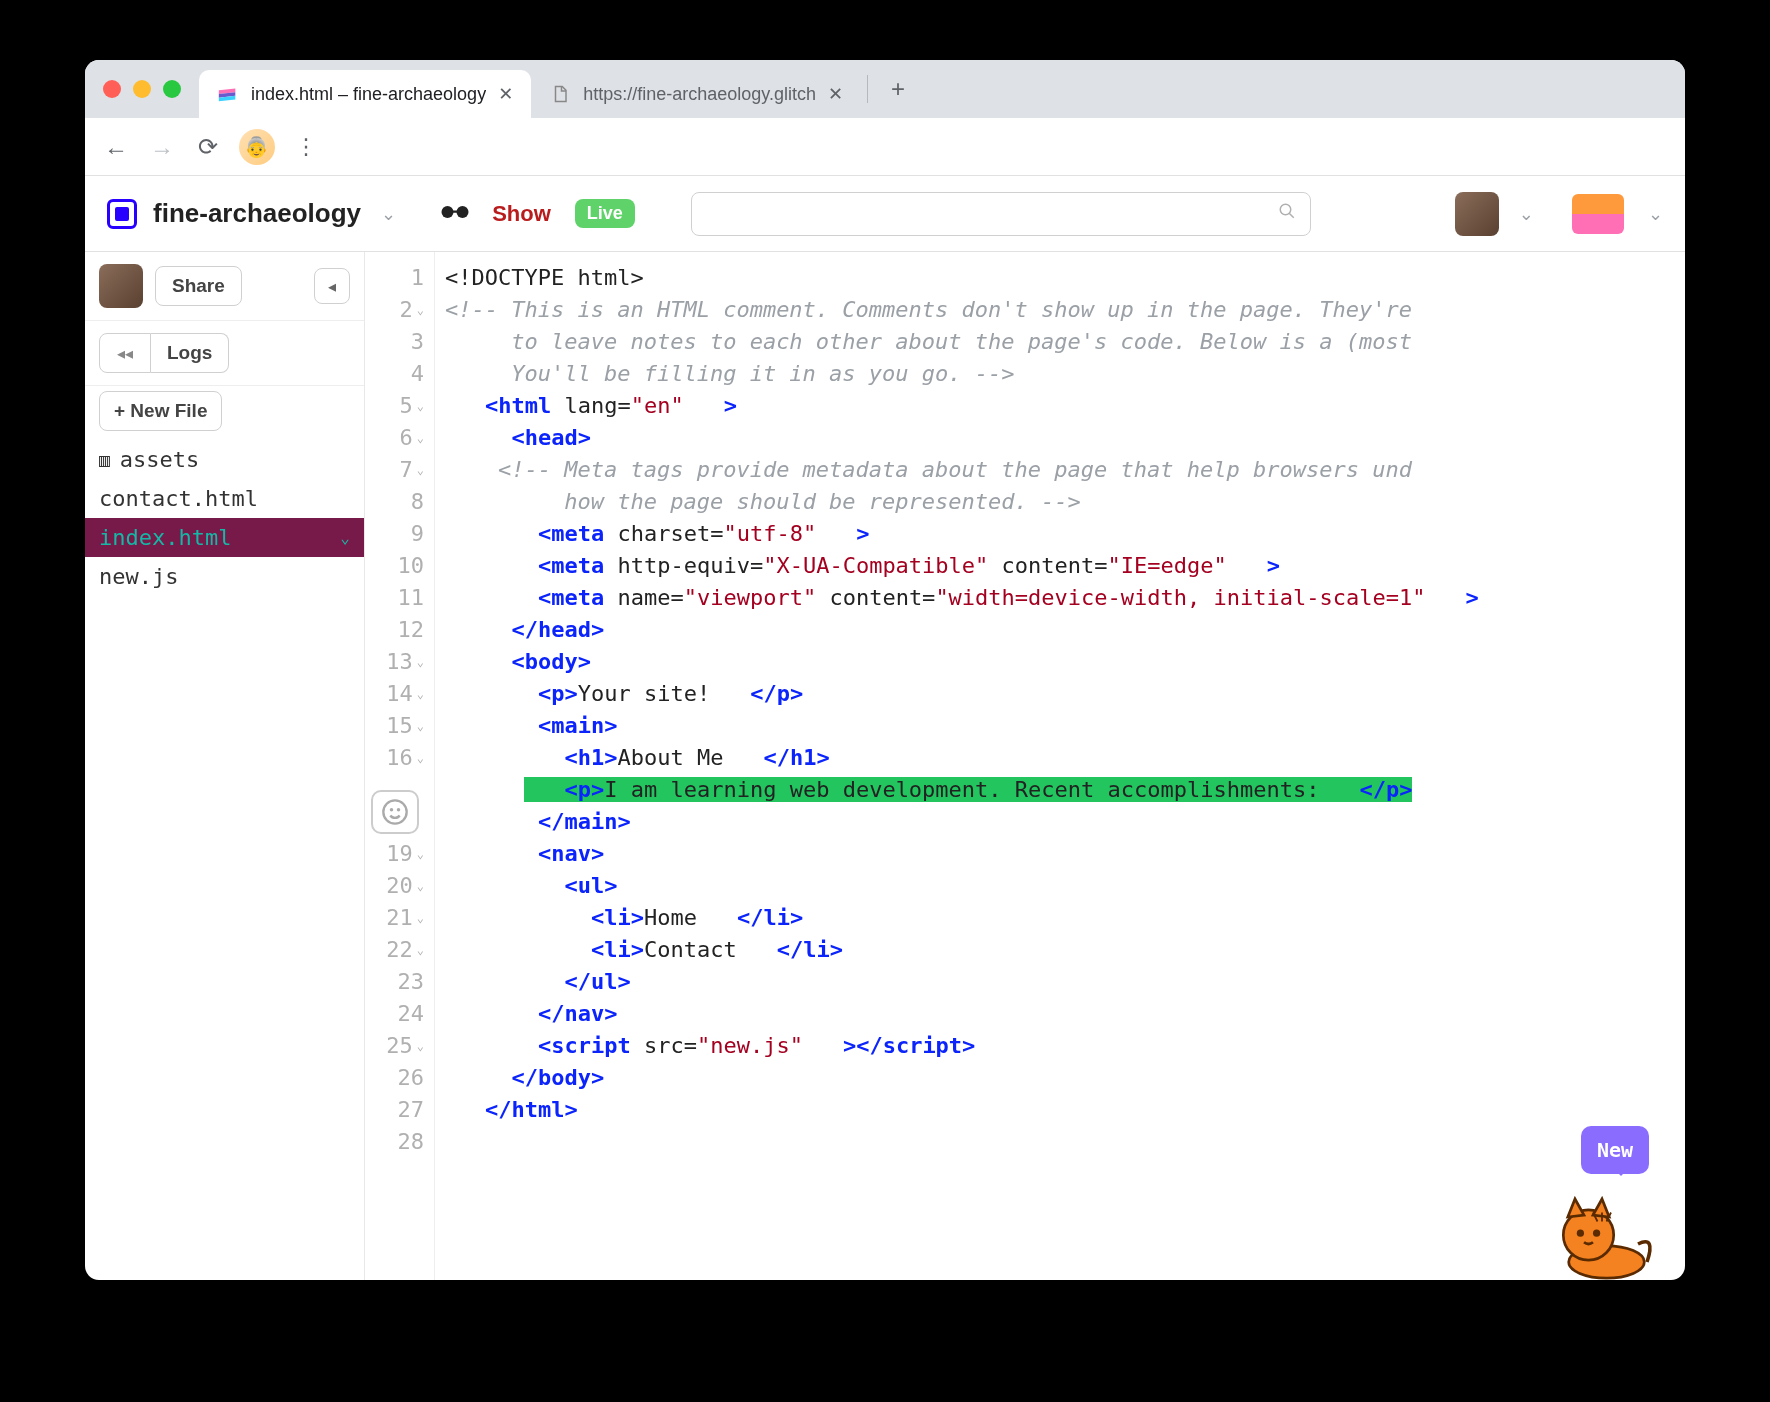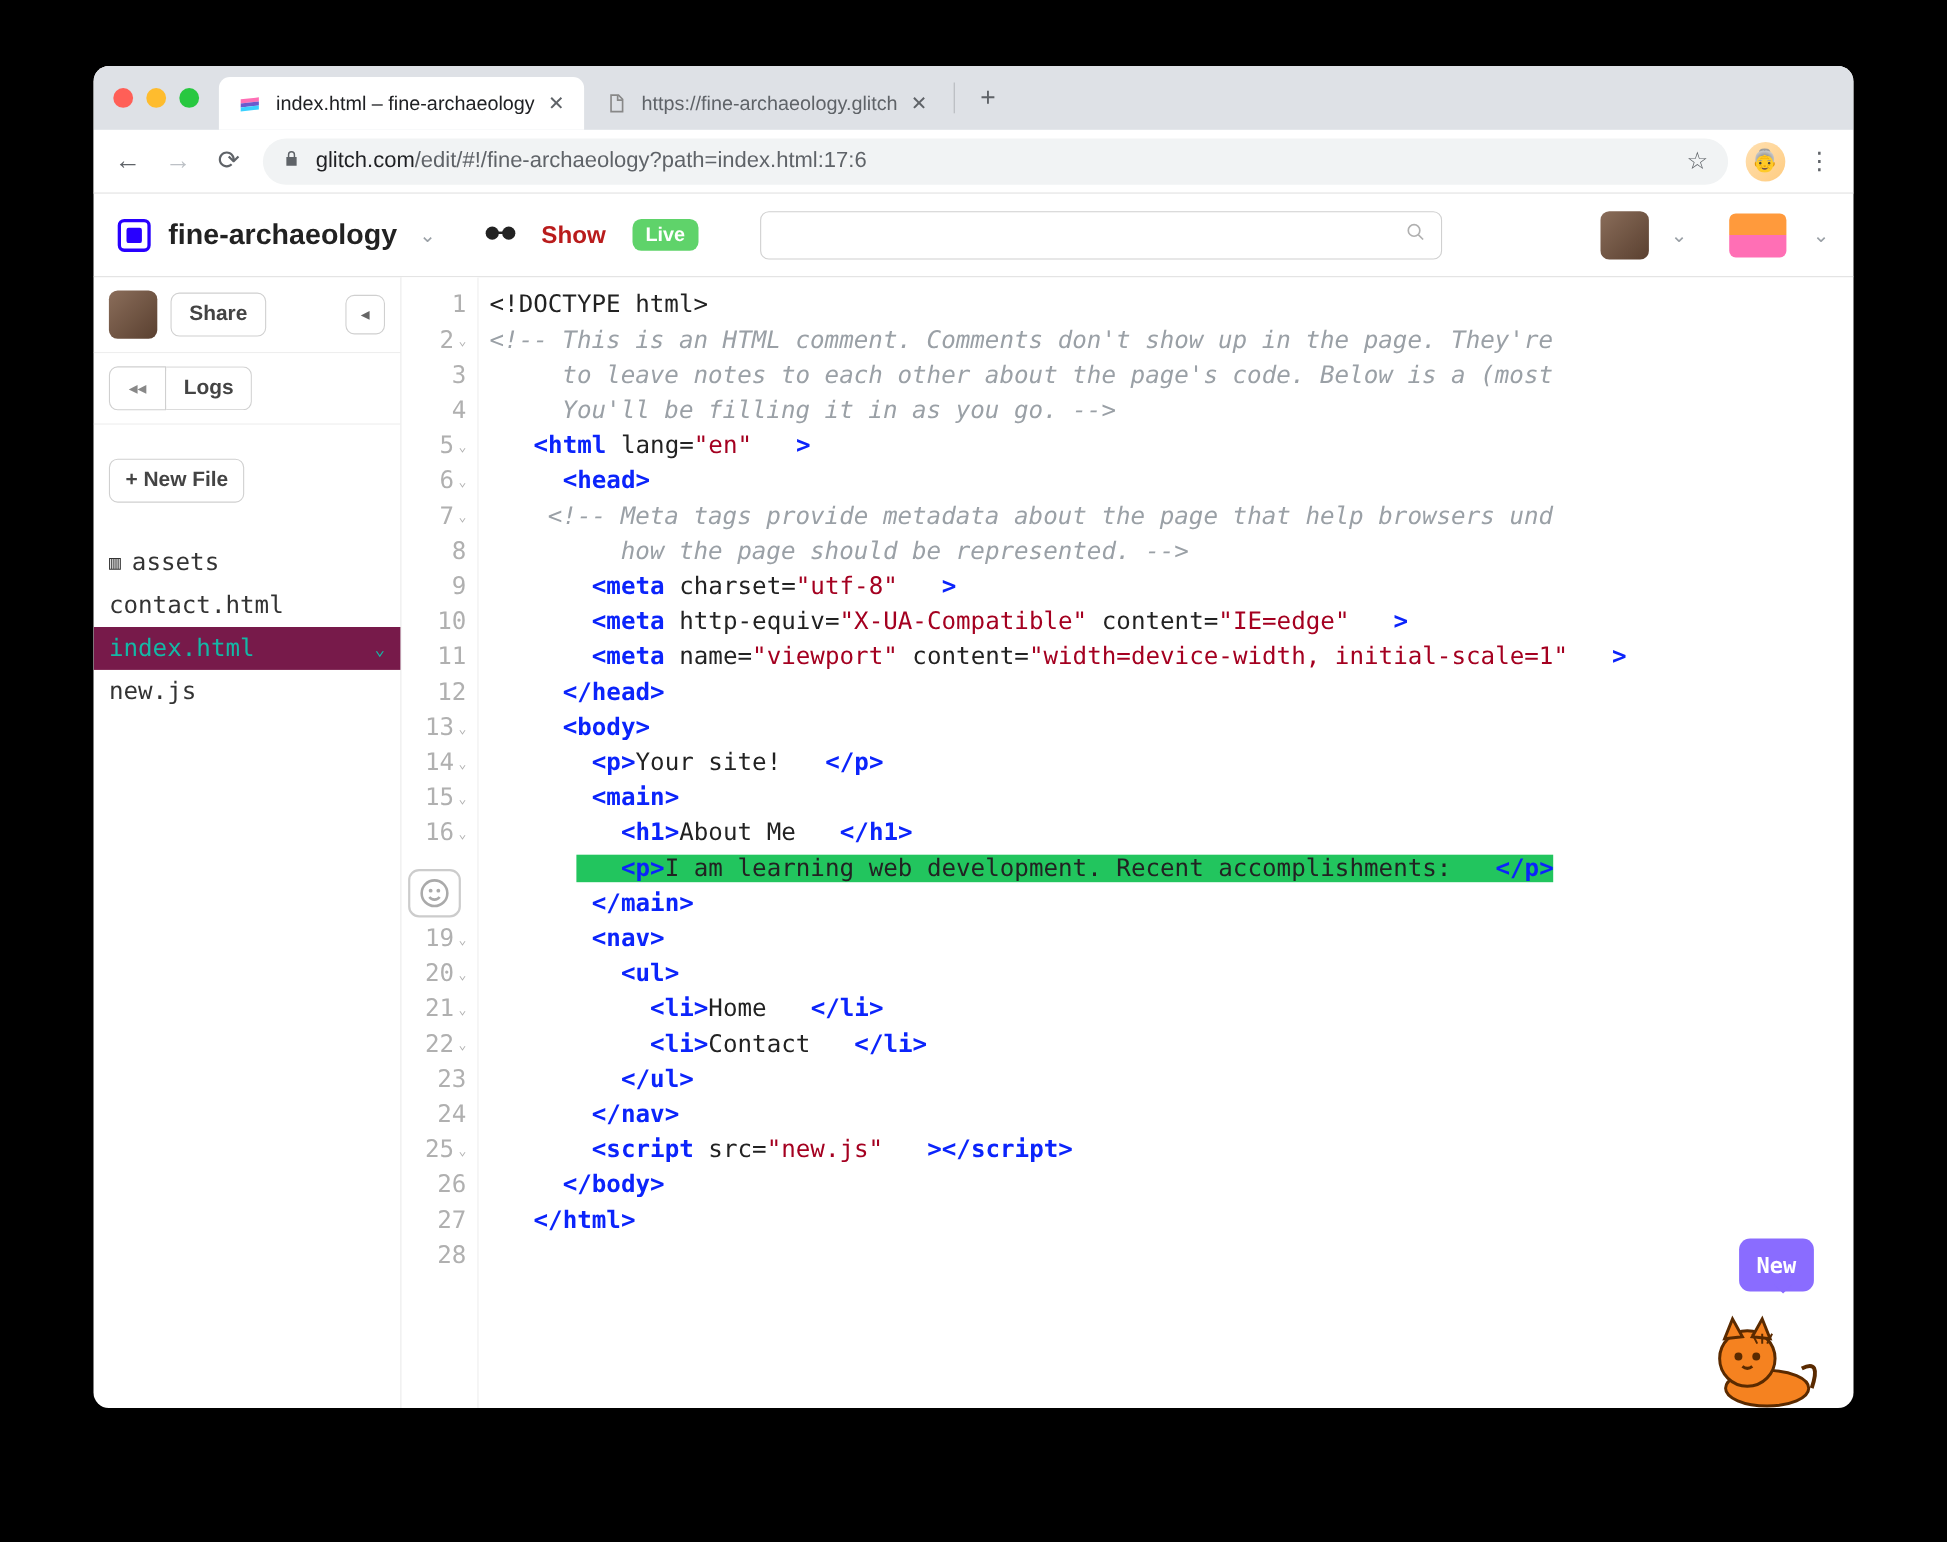--- a/index.html
+++ b/index.html
@@ -161,21 +161,21 @@
   }
   .rewind-btn {
     width:52px;height:40px;border:1px solid #d0d0d0;border-radius:8px 0 0 8px;
     display:flex;align-items:center;justify-content:center;color:#888;font-size:16px;
   }
   .logs-btn {
     height:40px;border:1px solid #d0d0d0;border-left:none;border-radius:0 8px 8px 0;
     padding:0 16px;display:flex;align-items:center;font-size:19px;font-weight:600;color:#444;
   }
   .newfile-btn {
-    border:1px solid #d0d0d0;border-radius:8px;padding:8px 14px;margin:31px 14px;
+    border:1px solid #d0d0d0;border-radius:8px;padding:8px 14px;margin:5px 14px;
     font-size:19px;font-weight:700;color:#444;background:#fff;align-self:flex-start;
   }
   .file-list { padding:4px 0; font-family: ui-monospace, Menlo, Consolas, monospace; }
   .file-item {
     padding:7px 14px; font-size:22px; color:#333;
     display:flex; align-items:center; gap:10px;
   }
   .file-item.active {
     background:#831843; 
     background:#8a1a54;
@@ -330,30 +330,20 @@
       <span class="close">✕</span>
     </div>
     <div class="divider"></div>
     <div class="newtab">+</div>
   </div>
 
   <div class="toolbar">
     <div class="navbtn">←</div>
     <div class="navbtn disabled">→</div>
     <div class="navbtn">⟳</div>
-    <div class="urlbar">
-      <span class="lock">
-        <svg width="16" height="16" viewBox="0 0 24 24">
-            <path fill="#5f6368" d="M12 2a5 5 0 0 0-5 5v3H5v12h14V10h-2V7a5 5 0 0 0-5-5zm-3 5a3 3 0 1 1 6 0v3H9V7z"></path>
-          </svg>
-      </span>
-      <span><span class="domain-part">glitch.com</span><span>/edit/#!/fine-archaeology?path=index.html:17:6</span></span>
-      <span style="flex:1"></span>
-      <span class="star">☆</span>
-    </div>
     <div class="profile-avatar">👵</div>
     <div class="chrome-menu">⋮</div>
   </div>
 
   <div class="app-header">
     <div class="project-icon"></div>
     <span class="project-name">fine-archaeology</span>
     <span class="caret">⌄</span>
     <span class="glasses">
       <svg width="30" height="18" viewBox="0 0 40 20">

